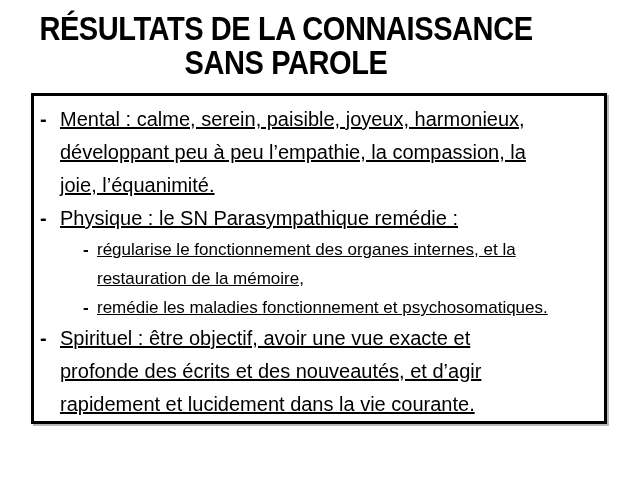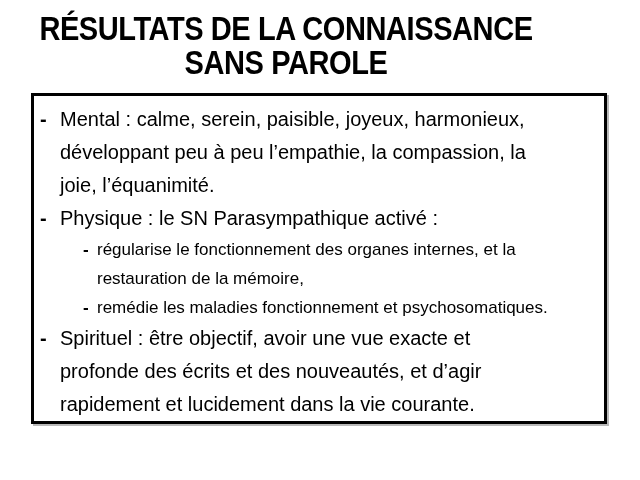--- a/index.html
+++ b/index.html
@@ -63,20 +63,21 @@
   }
   .bullet-item .marker {
     flex: 0 0 auto;
     font-weight: bold;
   }
   .bullet-item.l1 .marker { width: 20px; }
   .bullet-item.l2 .marker { width: 14px; }
   .bullet-item .text {
     flex: 1 1 auto;
     white-space: pre-line;
+    text-decoration: underline;
   }
 </style>
 </head>
 <body>
 
 <div class="slide">
 
   <div class="title">
     <div>RÉSULTATS DE LA CONNAISSANCE</div>
     <div>SANS PAROLE</div>
@@ -87,21 +88,21 @@
 
       <li class="bullet-item l1">
         <span class="marker">-</span>
         <span class="text">Mental : calme, serein, paisible, joyeux, harmonieux,
 développant  peu à peu l’empathie, la compassion, la
 joie, l’équanimité.</span>
       </li>
 
       <li class="bullet-item l1">
         <span class="marker">-</span>
-        <span class="text">Physique : le SN Parasympathique activé :</span>
+        <span class="text">Physique : le SN Parasympathique remédie :</span>
       </li>
 
       <li class="bullet-item l2">
         <span class="marker">-</span>
         <span class="text">régularise le fonctionnement des organes internes, et la
 restauration de la mémoire,</span>
       </li>
 
       <li class="bullet-item l2">
         <span class="marker">-</span>

